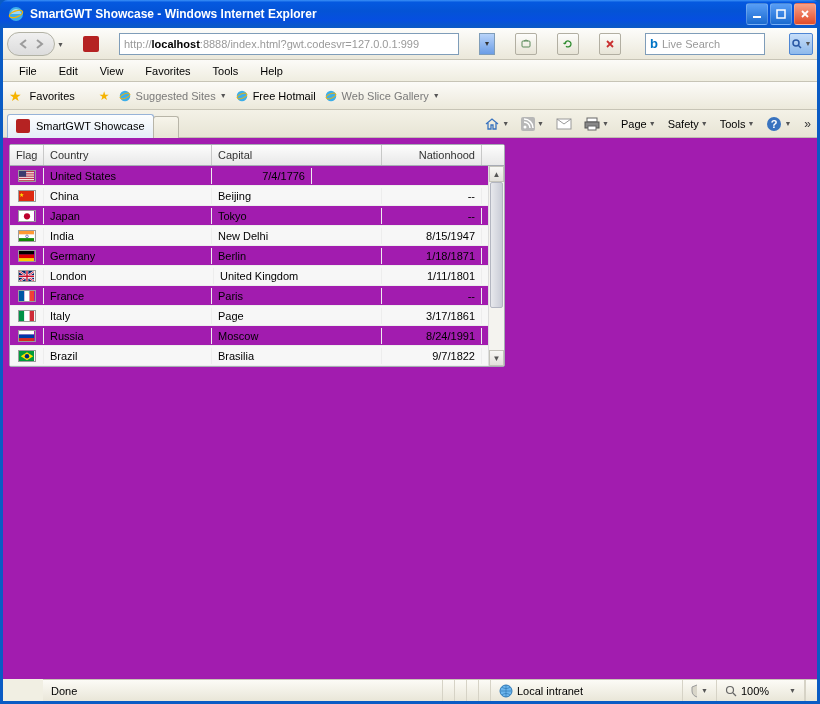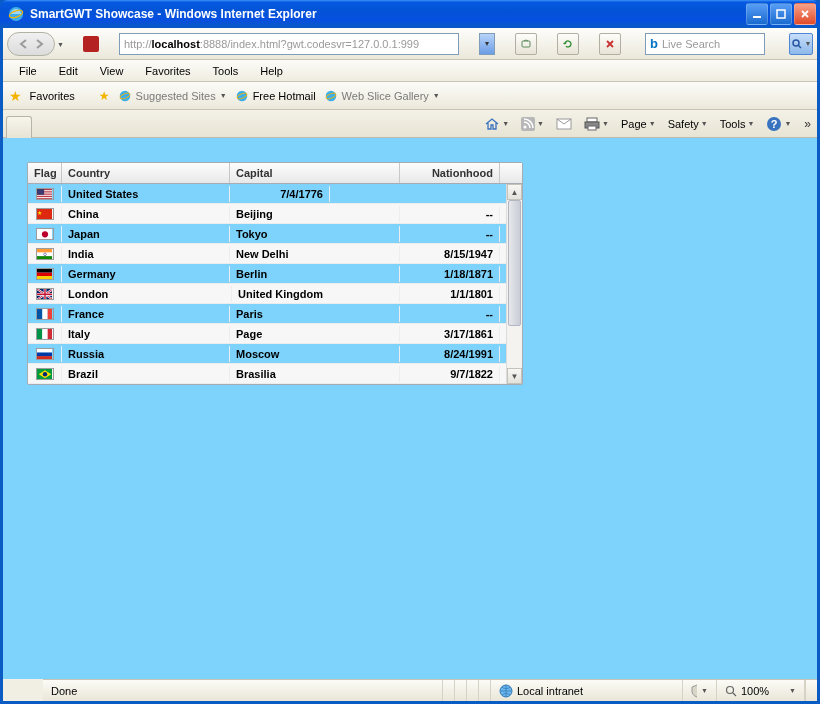--- a/index.html
+++ b/index.html
@@ -46,21 +46,21 @@
 
 .tabrow { height: 28px; background: linear-gradient(#F4F2E7,#E7E4D5); border-bottom: 1px solid #C0BDB0; display: flex; align-items: center; padding: 0 4px; position: relative; }
 .tab { height: 24px; background: linear-gradient(#FDFEFF,#E4EDF7); border: 1px solid #97B3D8; border-bottom: none; border-radius: 3px 3px 0 0; display: flex; align-items: center; padding: 0 8px; gap: 6px; font-size: 11px; position: relative; top: 2px; }
 .tab .red { width: 14px; height: 14px; background: #B52222; border-radius: 2px; }
 .newtab { width: 26px; height: 22px; border: 1px solid #B8B5A8; border-bottom: none; border-radius: 3px 3px 0 0; background: linear-gradient(#F7F5EB,#E7E4D5); margin-left: -1px; position: relative; top: 3px; }
 .tabicons { position: absolute; right: 6px; display: flex; align-items: center; gap: 6px; font-size: 11px; }
 .tabicons .ic { display: flex; align-items: center; gap: 2px; padding: 2px 3px; }
 .chevmark { font-size: 12px; color: #333; margin-left: 4px; }
 
 
-.content { flex: 1; background: #7dd3fc; padding: 24px; overflow: auto; font-weight: bold; }
+.content { flex: 1; background: #a21caf; padding: 6px; overflow: auto; }
 .grid { width: 496px; border: 1px solid #A7ABB4; border-radius: 2px; font-size: 11px; }
 .ghead { display: flex; background: linear-gradient(#FDFDFD,#E8E8E8); border-bottom: 1px solid #A7ABB4; }
 .ghead .col { padding: 4px 6px; border-right: 1px solid #C8C8C8; color: #333; }
 .gbody { position: relative; }
 .grow { display: flex; border-bottom: 1px solid #EDEDED; height: 20px; align-items: center; }
 .grow:nth-child(even) { background: #F7F7F7; }
 .grow .col { padding: 2px 6px; border-right: 1px solid #EDEDED; overflow: hidden; white-space: nowrap; }
 .col.flag { width: 34px; display: flex; align-items: center; justify-content: center; }
 .col.country { width: 168px; }
 .col.capital { width: 170px; }
@@ -191,20 +191,24 @@
       <svg class="ie-s" viewBox="0 0 16 16">
           <circle cx="8" cy="8" r="6" fill="#3DAEE9"></circle>
           <ellipse cx="8" cy="8" rx="6" ry="2.5" fill="none" stroke="#F5B301" transform="rotate(-20 8 8)"></ellipse>
         </svg>
       <span>Web Slice Gallery</span>
         <span class="dd">▼</span>
     </div>
   </div>
 
   <div class="tabrow">
+    <div class="tab">
+      <div class="red"></div>
+      <span>SmartGWT Showcase</span>
+    </div>
     <div class="newtab"></div>
     <div class="tabicons">
       <div class="ic">
           <svg width="16" height="16">
             <path d="M2 8l6-5 6 5M4 7v6h3V9h2v4h3V7" fill="none" stroke="#3973BF" stroke-width="1.3"></path>
           </svg>
           <span class="dd">▼</span>
         </div>
       <div class="ic">
           <svg width="14" height="14">
@@ -337,21 +341,21 @@
               <span class="flagimg"><svg viewBox="0 0 18 12">
                   <rect width="18" height="12" fill="#012169"></rect>
                   <path d="M0 0L18 12M18 0L0 12" stroke="#fff" stroke-width="2.4"></path>
                   <path d="M0 0L18 12M18 0L0 12" stroke="#C8102E" stroke-width="1"></path>
                   <path d="M9 0V12M0 6H18" stroke="#fff" stroke-width="3"></path>
                   <path d="M9 0V12M0 6H18" stroke="#C8102E" stroke-width="1.6"></path>
                 </svg></span>
             </div>
             <div class="col capital">London</div>
             <div class="col country">United Kingdom</div>
-            <div class="col nation">1/1/1801</div>
+            <div class="col nation">1/11/1801</div>
             <div style="width:16px"></div>
           </div>
           <div class="grow">
             <div class="col flag">
               <span class="flagimg"><svg viewBox="0 0 18 12">
                   <rect width="6" height="12" fill="#0055A4"></rect>
                   <rect x="6" width="6" height="12" fill="#fff"></rect>
                   <rect x="12" width="6" height="12" fill="#EF4135"></rect>
                 </svg></span>
             </div>

